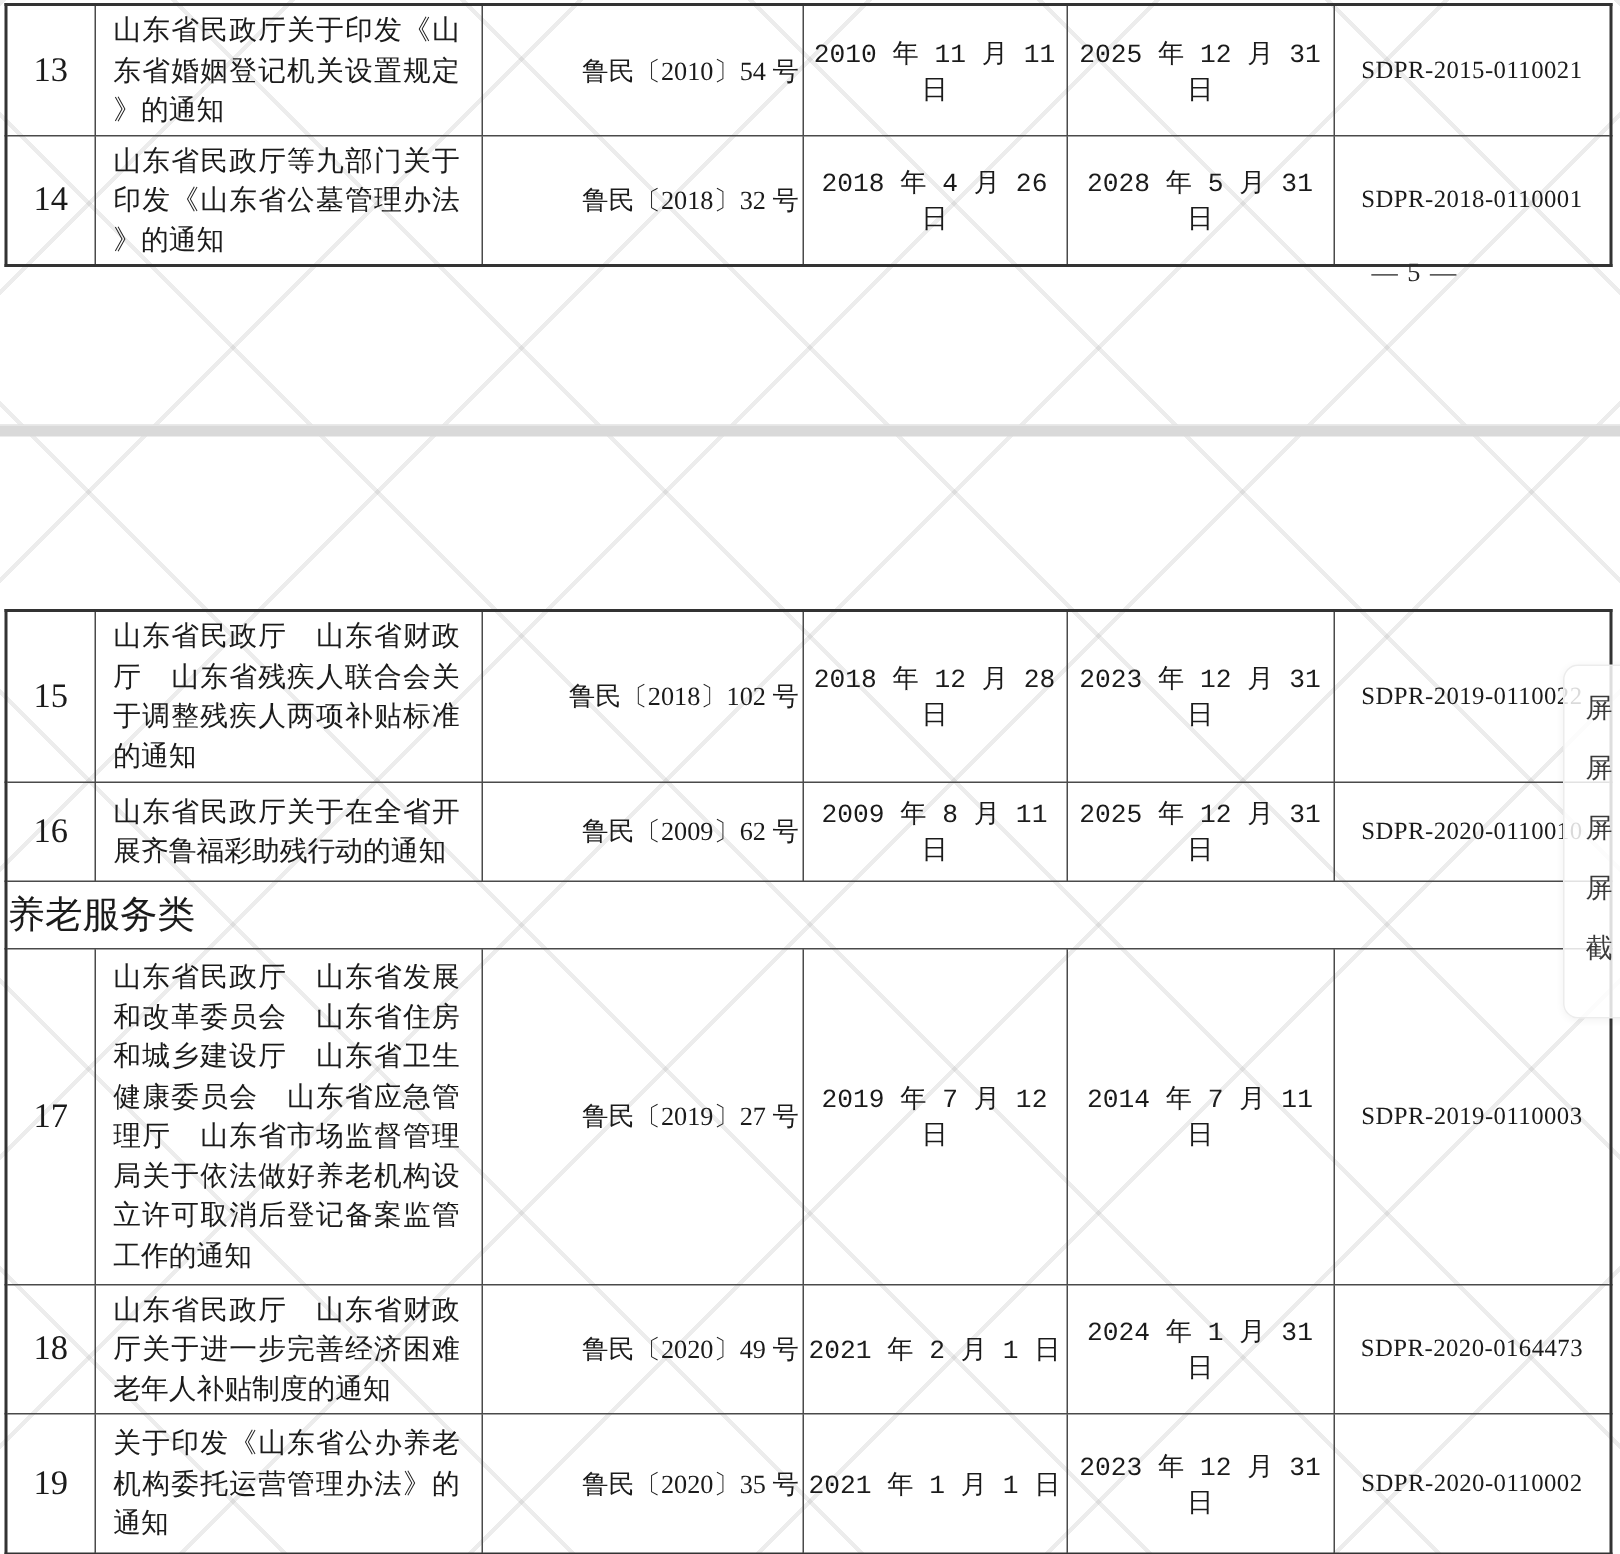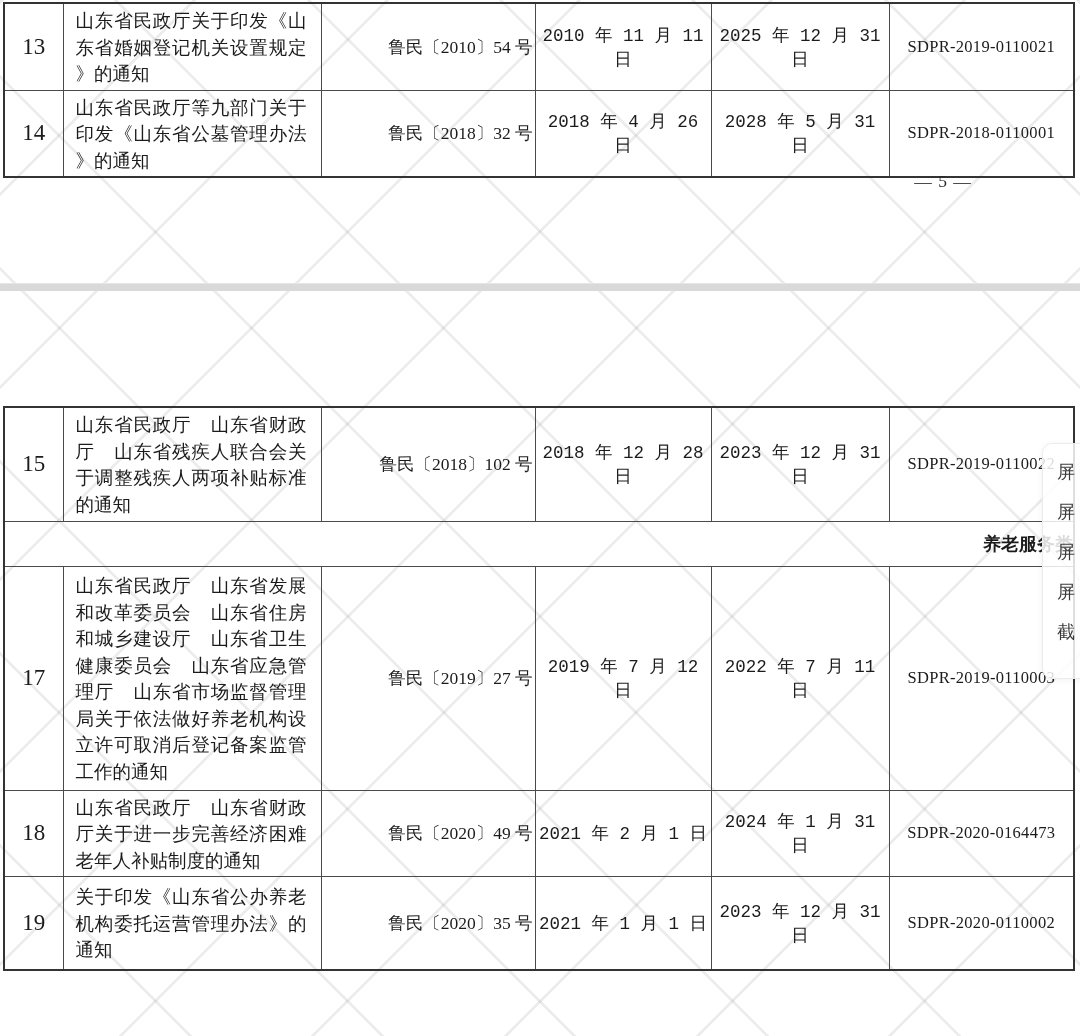--- a/index.html
+++ b/index.html
@@ -39,21 +39,21 @@
 
   .c-num   { text-align:center; font-size:23px; }
   .c-title {
     text-align:justify; text-justify:inter-character; text-align-last:left;
     word-break:break-all; line-break:anywhere;
     font-size:18.5px; line-height:26.5px; padding:4px 14px 2px 12px;
   }
   .c-doc   { text-align:right; font-size:17.5px; padding:0 2px; }
   .c-date  { text-align:center; font-size:17.5px; padding:0 2px;font-family:Liberation Mono, monospace; }
   .c-code  { text-align:center; font-size:16.5px; letter-spacing:0.3px; padding:0 2px; }
-  .c-section { text-align:right; font-weight:bold; font-size:18px; height:45px; }
+  .c-section { text-align:left; font-weight:normal; font-size:25px; height:45px; }
 
   .page-number {
     position:absolute; top:171px; left:873px; width:140px;
     text-align:center; font-size:17.5px; color:#2a2a2a; letter-spacing:1px;
   }
 
   
   .floating-panel {
     position:absolute; left:1042px; top:443px; width:160px; height:236px;
     background:rgba(255,255,255,0.84); border:1px solid #ececec;
@@ -82,21 +82,21 @@
           <col style="width:178px">
           <col style="width:185px">
       </colgroup>
       <tbody>
           <tr style="height: 82px;">
     <td class="c-num">13</td>
     <td class="c-title">山东省民政厅关于印发《山东省婚姻登记机关设置规定》的通知</td>
     <td class="c-doc">鲁民〔2010〕54 号</td>
     <td class="c-date">2010 年 11 月 11 日</td>
     <td class="c-date">2025 年 12 月 31 日</td>
-    <td class="c-code">SDPR-2019-0110021</td>
+    <td class="c-code">SDPR-2015-0110021</td>
   </tr>
           <tr style="height: 82px;">
     <td class="c-num">14</td>
     <td class="c-title">山东省民政厅等九部门关于印发《山东省公墓管理办法》的通知</td>
     <td class="c-doc">鲁民〔2018〕32 号</td>
     <td class="c-date">2018 年 4 月 26 日</td>
     <td class="c-date">2028 年 5 月 31 日</td>
     <td class="c-code">SDPR-2018-0110001</td>
   </tr>
         </tbody>
@@ -118,33 +118,41 @@
       </colgroup>
       <tbody>
           <tr style="height: 114px;">
     <td class="c-num">15</td>
     <td class="c-title">山东省民政厅　山东省财政厅　山东省残疾人联合会关于调整残疾人两项补贴标准的通知</td>
     <td class="c-doc">鲁民〔2018〕102 号</td>
     <td class="c-date">2018 年 12 月 28 日</td>
     <td class="c-date">2023 年 12 月 31 日</td>
     <td class="c-code">SDPR-2019-0110022</td>
   </tr>
+          <tr style="height: 66px;">
+    <td class="c-num">16</td>
+    <td class="c-title">山东省民政厅关于在全省开展齐鲁福彩助残行动的通知</td>
+    <td class="c-doc">鲁民〔2009〕62 号</td>
+    <td class="c-date">2009 年 8 月 11 日</td>
+    <td class="c-date">2025 年 12 月 31 日</td>
+    <td class="c-code">SDPR-2020-0110010</td>
+  </tr>
         </tbody>
       <tbody>
         <tr>
           <td class="c-section" colspan="6">养老服务类</td>
         </tr>
       </tbody>
       <tbody>
           <tr style="height: 224px;">
     <td class="c-num">17</td>
     <td class="c-title">山东省民政厅　山东省发展和改革委员会　山东省住房和城乡建设厅　山东省卫生健康委员会　山东省应急管理厅　山东省市场监督管理局关于依法做好养老机构设立许可取消后登记备案监管工作的通知</td>
     <td class="c-doc">鲁民〔2019〕27 号</td>
     <td class="c-date">2019 年 7 月 12 日</td>
-    <td class="c-date">2022 年 7 月 11 日</td>
+    <td class="c-date">2014 年 7 月 11 日</td>
     <td class="c-code">SDPR-2019-0110003</td>
   </tr>
           <tr style="height: 84px;">
     <td class="c-num">18</td>
     <td class="c-title">山东省民政厅　山东省财政厅关于进一步完善经济困难老年人补贴制度的通知</td>
     <td class="c-doc">鲁民〔2020〕49 号</td>
     <td class="c-date">2021 年 2 月 1 日</td>
     <td class="c-date">2024 年 1 月 31 日</td>
     <td class="c-code">SDPR-2020-0164473</td>
   </tr>

